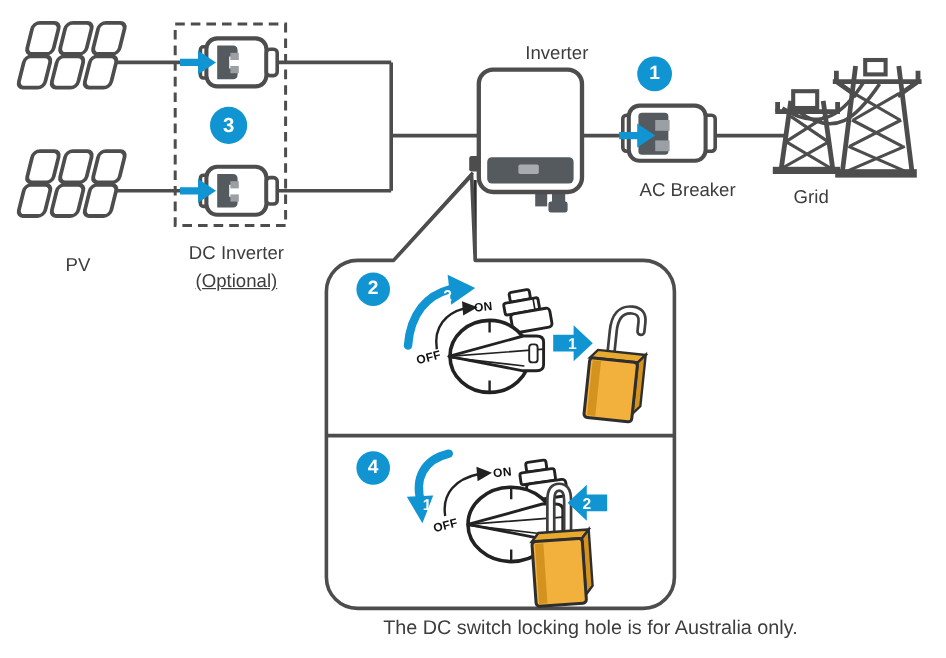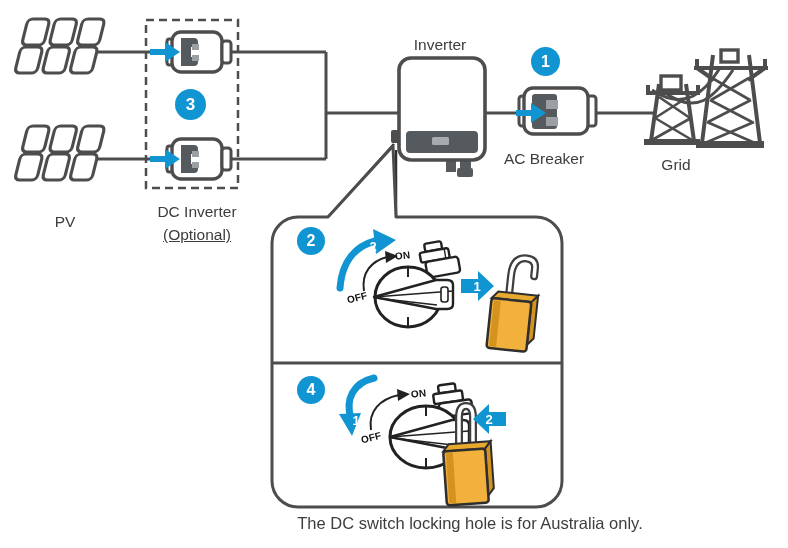--- a/index.html
+++ b/index.html
@@ -6,21 +6,21 @@
     --blue:#1095d2;
     --line:#4d4d4d;
     --dark:#555a5e;
     --txt:#3d3d3d;
   }
   html,body{margin:0;padding:0;background:#fff;}
   body{font-family:"Liberation Sans", sans-serif;}
   .stage{position:relative;width:788px;height:548px;background:#fff;overflow:hidden;}
   .stage svg{position:absolute;left:0;top:0;}
   .lbl{position:absolute;color:var(--txt);font-size:15.5px;white-space:nowrap;transform:translateX(-50%);}
-  .caption{position:absolute;color:var(--txt);font-size:16.5px;white-space:nowrap;transform:translateX(-50%);}
+  .caption{position:absolute;color:var(--txt);font-size:16.5px;white-space:nowrap;transform:translateX(-50%);margin-left:22px;}
   .step-circle{
     position:absolute;background:var(--blue);color:#fff;border-radius:50%;
     display:flex;align-items:center;justify-content:center;
     font-weight:bold;font-size:16px;
   }
   .c1{left:531px;top:47px;width:29px;height:29px;}
   .c2{left:297px;top:227px;width:28px;height:28px;}
   .c3{left:175px;top:89px;width:31px;height:31px;font-size:17px;}
   .c4{left:297px;top:376px;width:28px;height:28px;}
   .onoff{fill:#111;font-weight:bold;font-size:10px;letter-spacing:.2px;}
@@ -232,22 +232,22 @@
 
   <text class="onoff" x="419" y="397" text-anchor="middle" transform="rotate(-6 419 397)">ON</text>
   <text class="onoff" x="372" y="441" text-anchor="middle" font-size="9.5" transform="rotate(-14 372 441)">OFF</text>
   <text class="arrownum" x="356" y="425" text-anchor="middle">1</text>
   <text class="arrownum" x="489" y="424" text-anchor="middle" font-size="12.5">2</text>
 </svg>
 
 <div class="lbl" style="left:65px;top:213px;">PV</div>
 <div class="lbl" style="left:197px;top:203px;">DC Inverter</div>
 <div class="lbl" style="left:197px;top:226px;text-decoration:underline;">(Optional)</div>
-<div class="lbl" style="left:440px;top:36px;">Inverter</div>
-<div class="lbl" style="left:544px;top:150px;">AC Breaker</div>
+<div class="lbl" style="left:464px;top:36px;">Inverter</div>
+<div class="lbl" style="left:573px;top:150px;">AC Breaker</div>
 <div class="lbl" style="left:676px;top:156px;">Grid</div>
 <div class="caption" style="left:470px;top:514px;">The DC switch locking hole is for Australia only.</div>
 
 <div class="step-circle c1">1</div>
 <div class="step-circle c2">2</div>
 <div class="step-circle c3">3</div>
 <div class="step-circle c4">4</div>
 
 </div>
 

